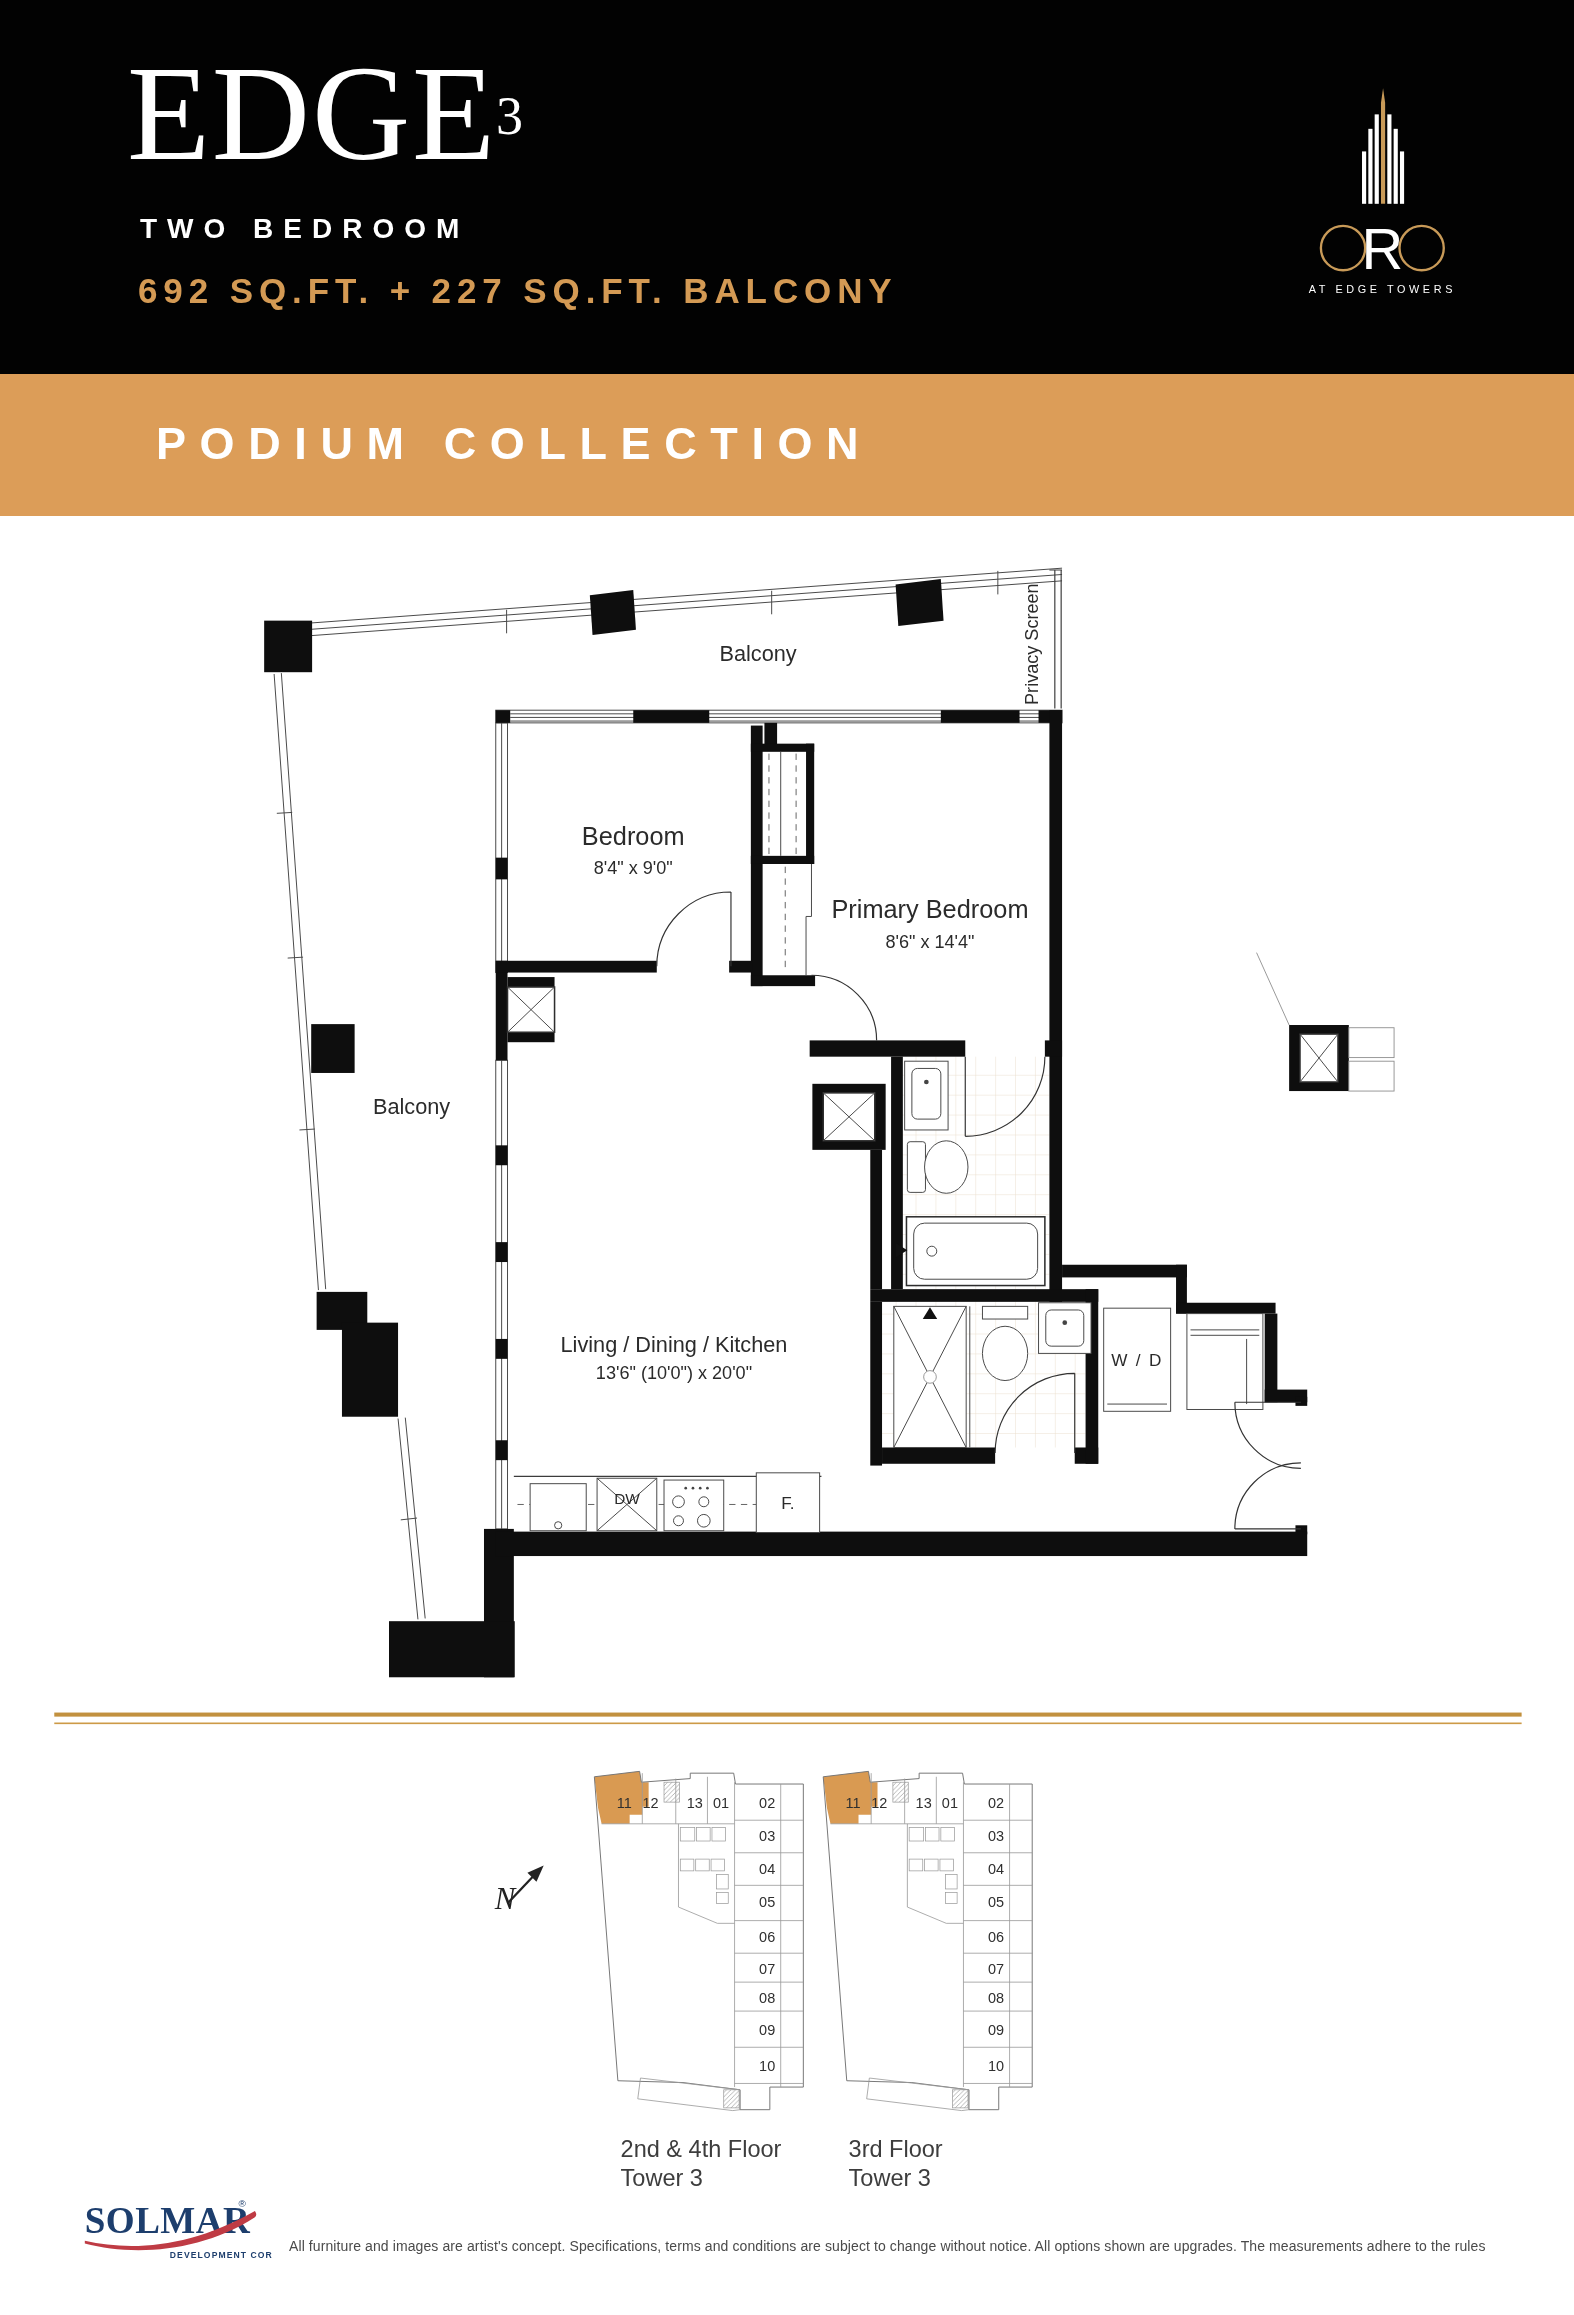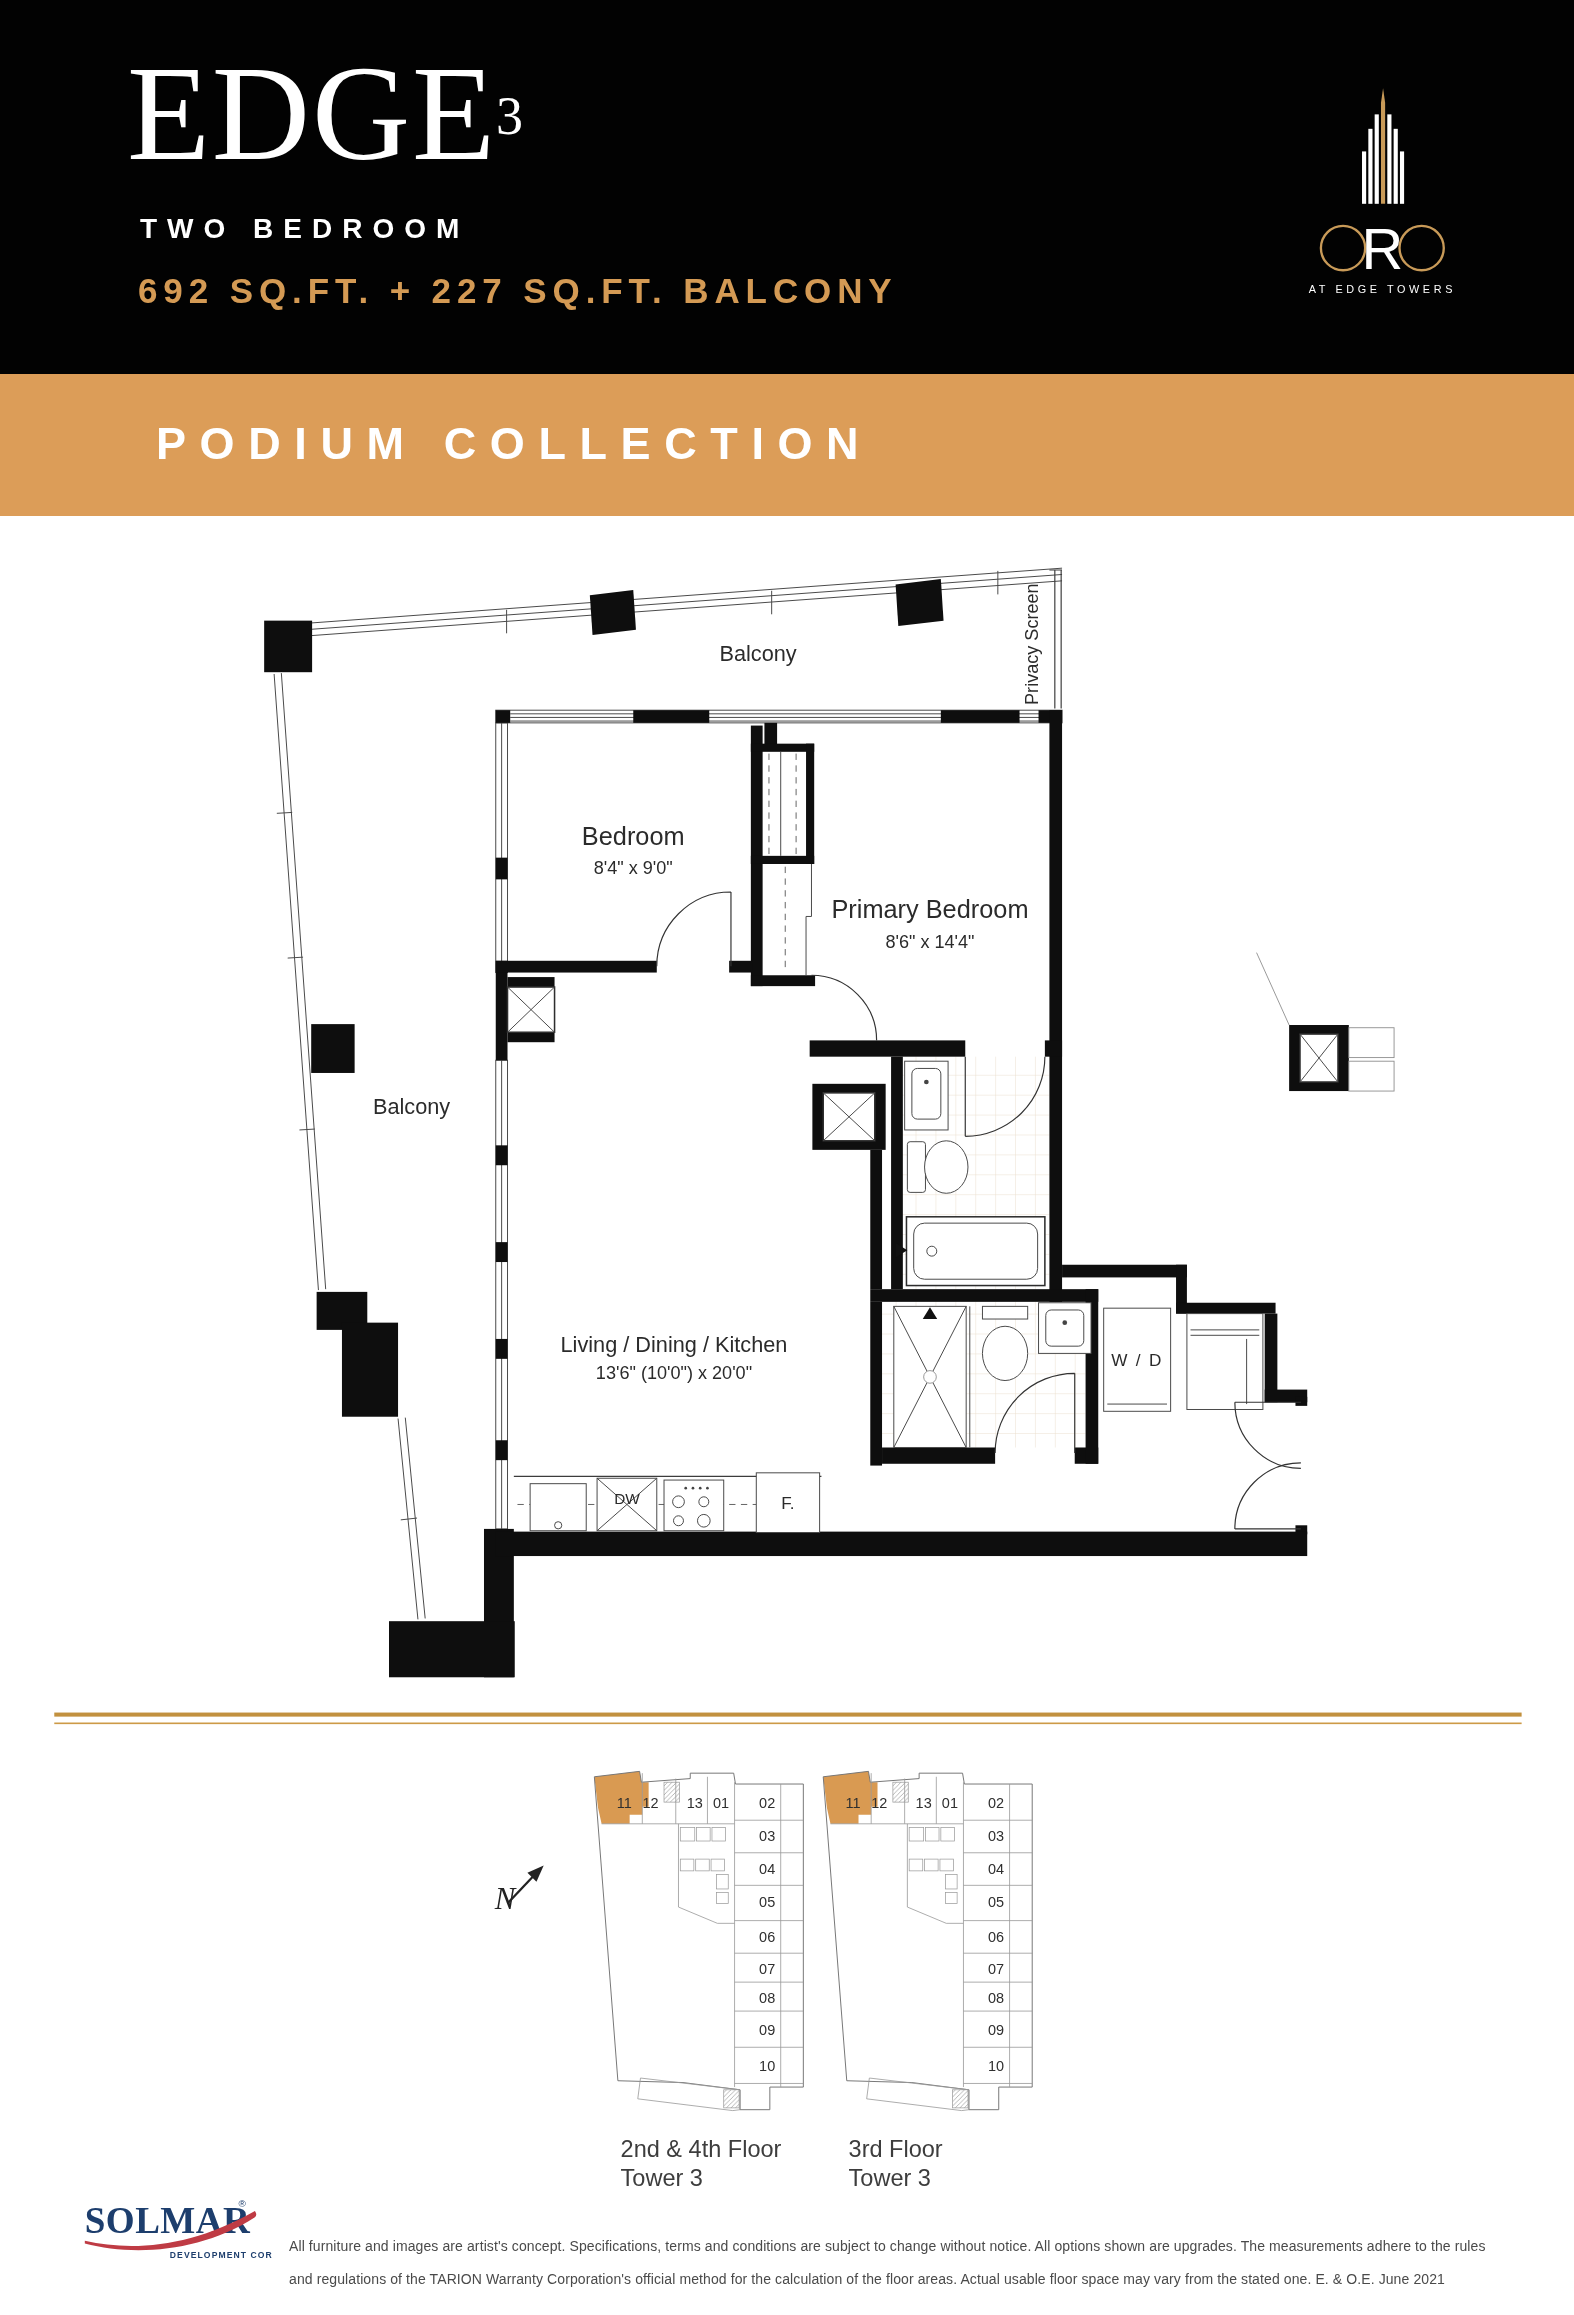--- a/index.html
+++ b/index.html
@@ -351,15 +351,14 @@
 
 <svg class="solmar" width="190" height="76" viewBox="0 0 210 84">
   <text x="2" y="46" font-family="Liberation Serif,serif" font-weight="bold" font-size="41" fill="#1D3E6D" letter-spacing="0.5">SOLMAR</text>
   <text x="172" y="18" font-size="11" fill="#1D3E6D">®</text>
   <path d="M2,55 C55,67 120,62 190,22 C192,25 192,27 190,29 C130,68 55,72 2,58 Z" fill="#BF3B44"></path>
   <text x="96" y="74" font-size="9.5" font-weight="bold" letter-spacing="1.2" fill="#1D3E6D">DEVELOPMENT CORP.</text>
 </svg>
 
 <div class="disclaimer">
   <div>All furniture and images are artist's concept. Specifications, terms and conditions are subject to change without notice. All options shown are upgrades. The measurements adhere to the rules</div>
-  <div>and regulations of the TARION Warranty Corporation's official method for the calculation of the floor areas. Actual usable floor space may vary from the stated one. E. &amp; O.E. June 2021</div>
 </div>
 
 
 </body></html>

